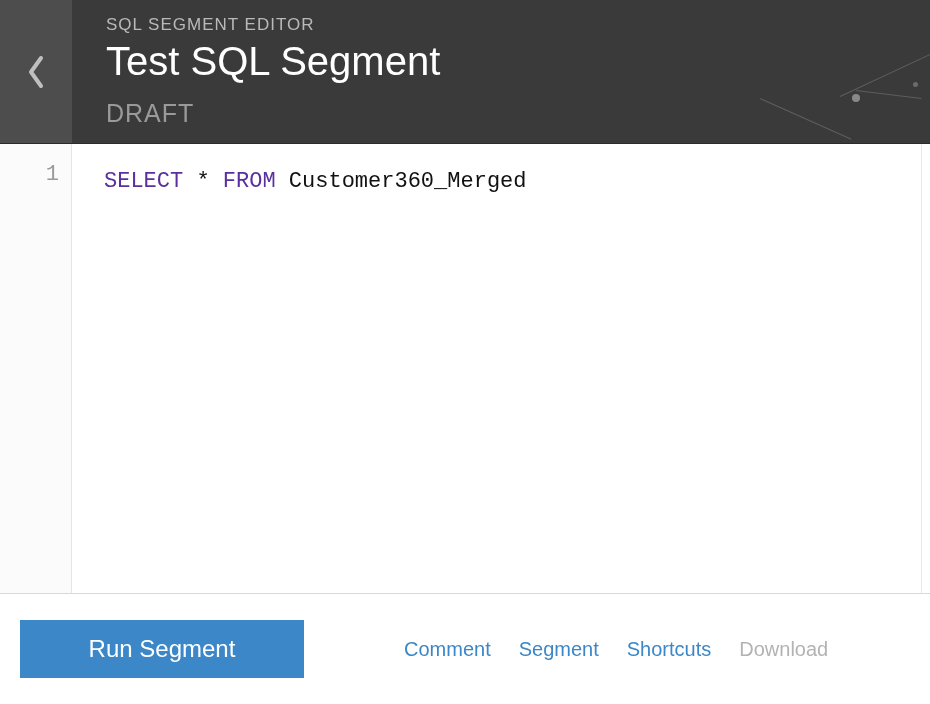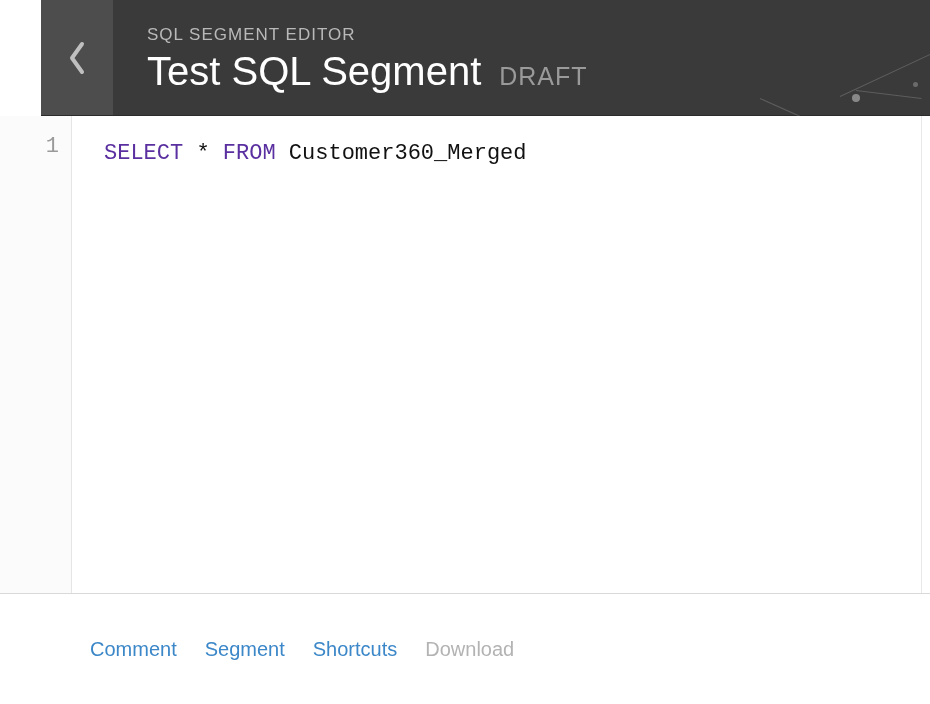--- a/index.html
+++ b/index.html
@@ -7,25 +7,24 @@
       width: 930px;
       height: 704px;
       font-family: -apple-system, BlinkMacSystemFont, "Segoe UI", Helvetica, Arial, sans-serif;
       background: #ffffff;
       overflow: hidden;
       display: flex;
       flex-direction: column;
     }
     .header {
       display: flex;
-      height: 116px;
+      height: 144px;
       background: #3a3a3a;
       border-bottom: 1px solid #2b2b2b;
       position: relative;
-      margin-left: 41px;
     }
     .back-col {
       width: 72px;
       background: #4d4d4d;
       display: flex;
       align-items: center;
       justify-content: center;
       cursor: pointer;
     }
     .back-col svg { width: 20px; height: 34px; }
@@ -39,22 +38,23 @@
     }
     .header-label {
       color: #b9b9b9;
       font-size: 17px;
       letter-spacing: 1px;
       font-weight: 400;
       margin-bottom: 6px;
     }
     .header-title-row {
       display: flex;
-      align-items: flex-end;
+      align-items: flex-start;
       gap: 18px;
+      flex-direction: column;
     }
     .header-title {
       color: #ffffff;
       font-size: 40px;
       font-weight: 300;
       line-height: 1;
     }
     .header-status {
       color: #9a9a9a;
       font-size: 25px;
@@ -189,20 +189,21 @@
 </div>
 
 <div class="editor-area">
   <div class="gutter">
     <div class="line-num">1</div>
   </div>
   <div class="code"><span class="kw">SELECT</span><span> * </span><span class="kw">FROM</span><span> Customer360_Merged</span></div>
 </div>
 
 <div class="toolbar">
+  <button class="run-btn">Run Segment</button>
   <div class="toolbar-spacer"></div>
   <div class="toolbar-links">
     <button class="link">Comment</button>
     <button class="link">Segment</button>
     <button class="link">Shortcuts</button>
     <button class="link disabled">Download</button>
   </div>
 </div>
 
 </body></html>

